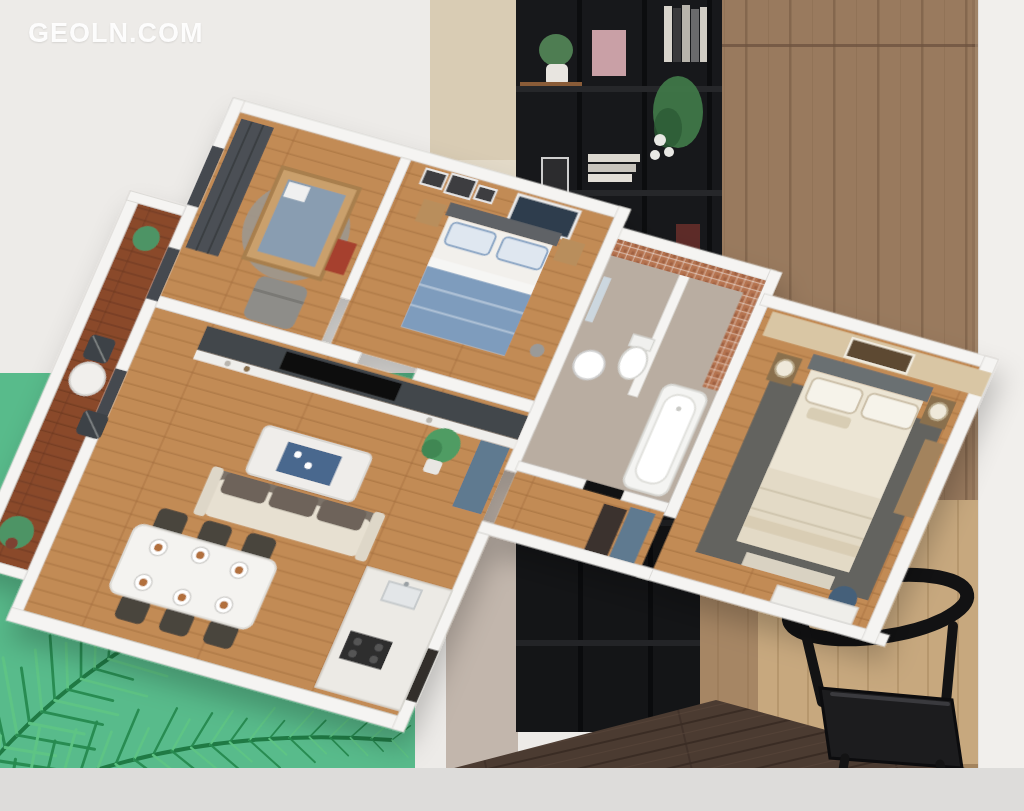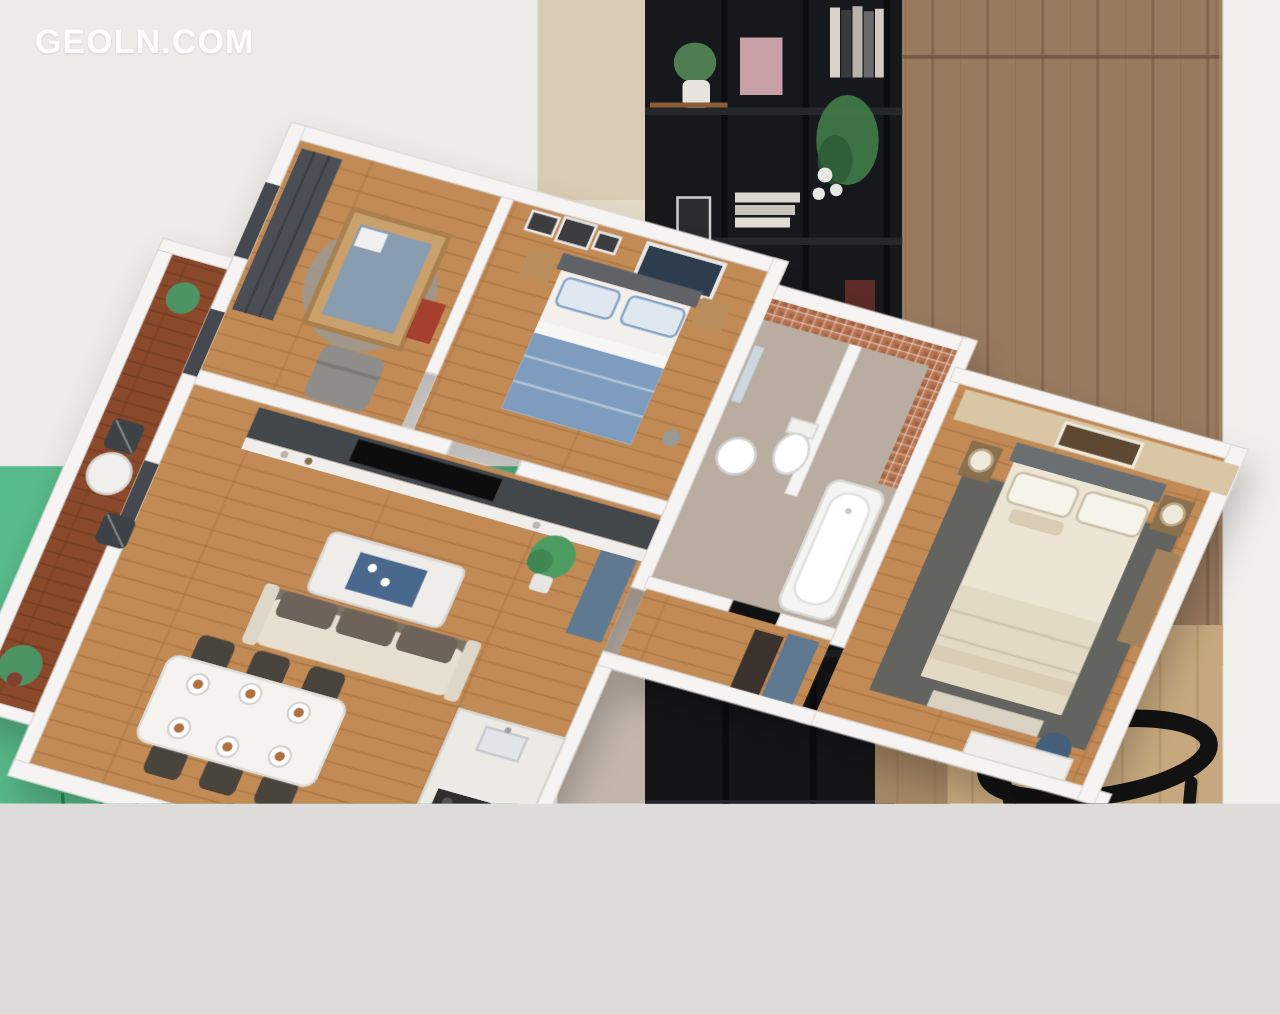--- a/index.html
+++ b/index.html
@@ -1,16 +1,16 @@
 <!DOCTYPE html>
 <html style="--background: #edebe8; --green-panel: #58bb8b; --palm-dark: #268a4f; --palm-light: #5fc585; --plan-floor-wood: #c28b55; --balcony-floor: #8a4a2c; --wall-white: #f5f4f2; --bookshelf-black: #17181b; --wood-panel: #997a5e; --cabinet-wood: #c7a87e; --dark-floor: #4b3b31; --accent-blue: #7e9cbd; --accent-slate: #5f7a90; --mosaic-terracotta: #b5734f; --rug-gray: #64645f; --bed-beige: #ece5d4; --headboard-beige: #d9c6a4; --right-wall-white: #f1efec;"><head>
 <meta charset="utf-8">
 <style>
   html,body{margin:0;padding:0;background:#dddcda;}
-  #stage{position:relative;width:1024px;height:643px;overflow:hidden;
+  #stage{position:relative;width:1024px;height:768px;overflow:hidden;
          font-family:"Liberation Sans",sans-serif;background:var(--background,#edebe8);}
   #scene{position:absolute;left:0;top:0;}
   #watermark{position:absolute;left:28px;top:18px;font-size:27px;font-weight:700;
              letter-spacing:1px;color:rgba(255,255,255,.93);
              text-shadow:0 1px 2px rgba(0,0,0,.10);user-select:none;}
   .wall{fill:var(--wall-white,#f5f4f2);stroke:#d6d4d0;stroke-width:.8;}
 </style>
 </head>
 <body>
 

